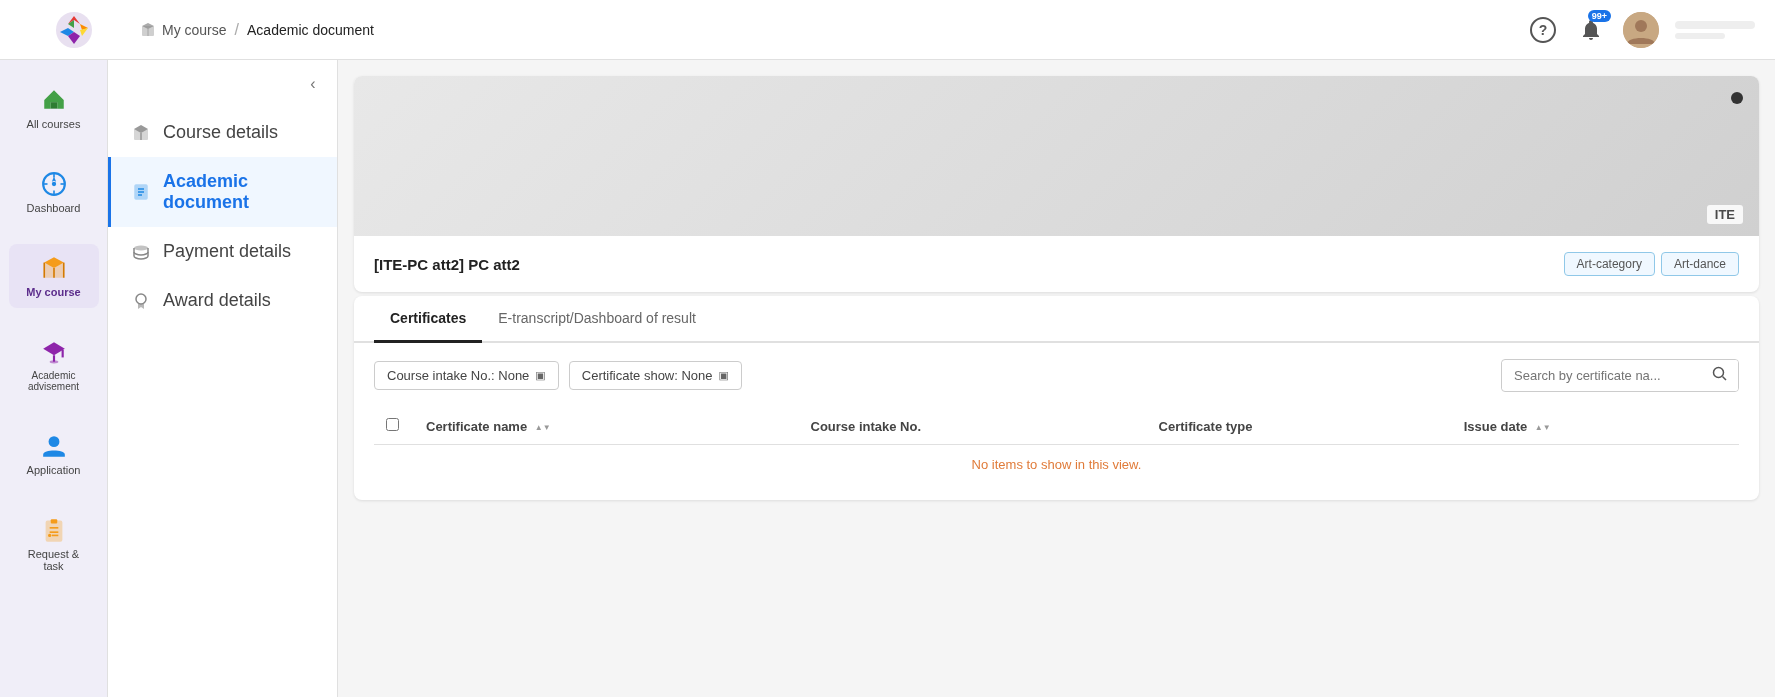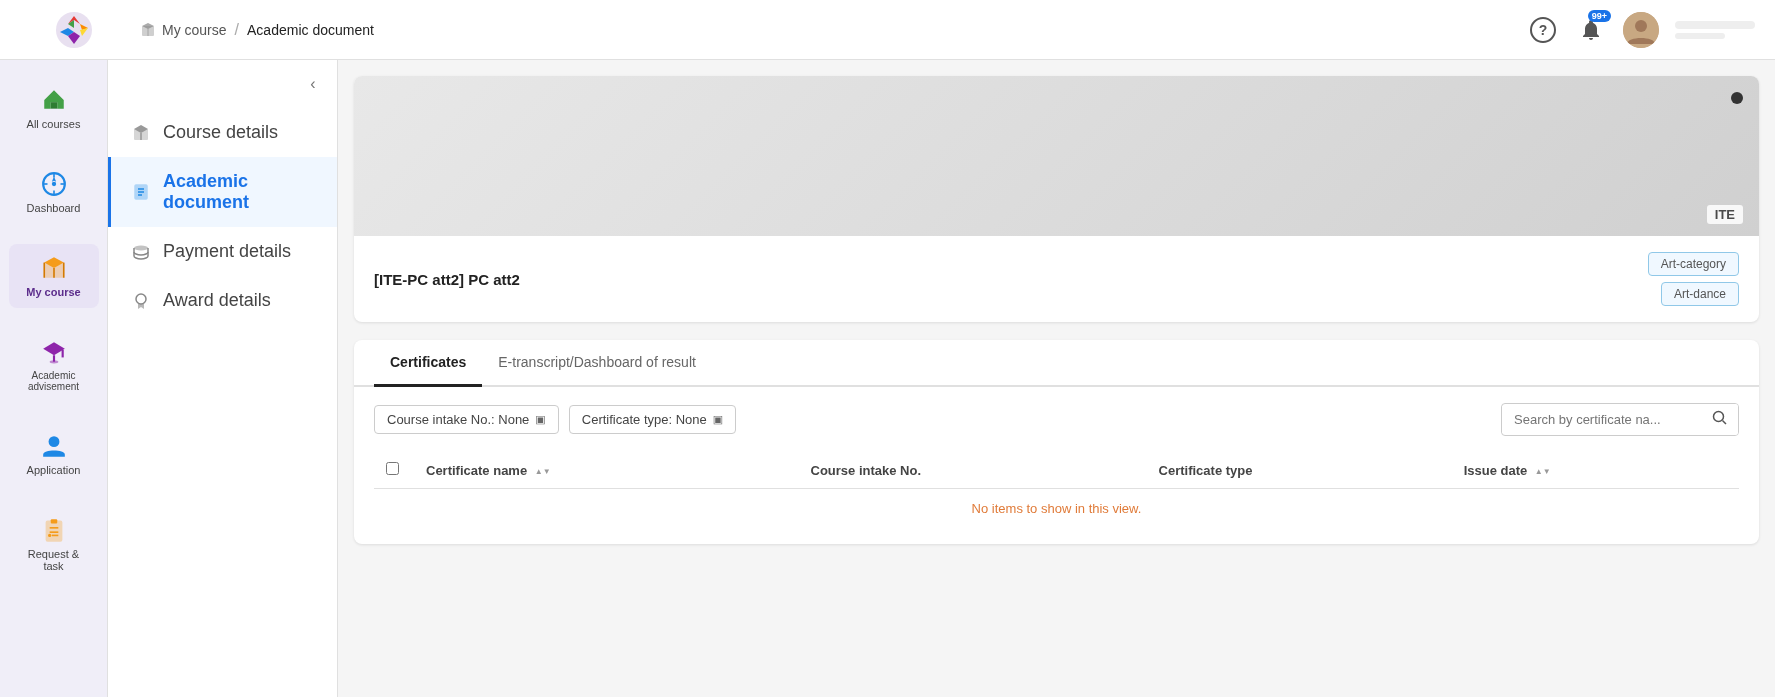--- a/index.html
+++ b/index.html
@@ -54,35 +54,35 @@
       cursor: pointer; color: #444; font-size: 18px; border-left: 3px solid transparent;
     }
     .sub-nav-item.active { background: #f0f7ff; border-left: 3px solid #1a73e8; color: #1a73e8; font-weight: 600; }
     .sub-nav-item .sub-icon { width: 20px; height: 20px; display: flex; align-items: center; justify-content: center; flex-shrink: 0; }
 
     
     .content-area { flex: 1; overflow-y: auto; background: #f5f5f5; padding: 16px; }
 
     
     .course-card {
-      background: #fff; border-radius: 8px; overflow: hidden; margin-bottom: 18px;
+      background: #fff; border-radius: 8px; overflow: hidden; margin-bottom: 4px;
       box-shadow: 0 1px 3px rgba(0,0,0,0.1);
     }
     .course-banner {
       height: 160px; background: linear-gradient(135deg, #e8e8e8 0%, #d0d0d0 100%);
       position: relative; display: flex; align-items: flex-end; justify-content: flex-end;
     }
     .course-banner-dot { position: absolute; top: 16px; right: 16px; width: 12px; height: 12px; background: #333; border-radius: 50%; }
     .course-banner-label {
       position: absolute; bottom: 12px; right: 16px; background: #fff; padding: 2px 8px;
       border-radius: 3px; font-size: 13px; font-weight: 600; color: #333; opacity: 0.85;
     }
     .course-info { padding: 16px 20px; display: flex; align-items: center; justify-content: space-between; }
     .course-title { font-size: 15px; font-weight: 700; color: #222; }
-    .course-tags { display: flex; flex-direction: column; gap: 6px; align-items: flex-end; }
+    .course-tags { display: flex; flex-direction: row; gap: 6px; align-items: flex-end; }
     .tag { padding: 4px 12px; border: 1px solid #90c8e8; border-radius: 4px; font-size: 12px; color: #555; background: #f0f8ff; }
 
     
     .tabs-container { background: #fff; border-radius: 8px; box-shadow: 0 1px 3px rgba(0,0,0,0.1); overflow: hidden; }
     .tabs-header { display: flex; border-bottom: 2px solid #e0e0e0; padding: 0 20px; }
     .tab-item {
       padding: 14px 16px; cursor: pointer; font-size: 14px; color: #666;
       border-bottom: 3px solid transparent; margin-bottom: -2px;
     }
     .tab-item.active { color: #222; font-weight: 600; border-bottom: 3px solid #222; }
@@ -329,21 +329,21 @@
         </div>
       </div>
       <div class="tabs-content">
 
         <div class="filters-row">
           <div class="filter-chip">
             <span>Course intake No.: None</span>
             <span class="chip-icon">▣</span>
           </div>
           <div class="filter-chip">
-            <span>Certificate type: None</span>
+            <span>Certificate show: None</span>
             <span class="chip-icon">▣</span>
           </div>
           <div class="search-box">
             <input class="search-input" type="text" placeholder="Search by certificate na..." style="">
             <button class="search-btn">
               <svg width="16" height="16" viewBox="0 0 16 16">
                 <circle cx="6.5" cy="6.5" r="5" fill="none" stroke="#555" stroke-width="1.5"></circle>
                 <line x1="10.5" y1="10.5" x2="14" y2="14" stroke="#555" stroke-width="1.5"></line>
               </svg>
             </button>

